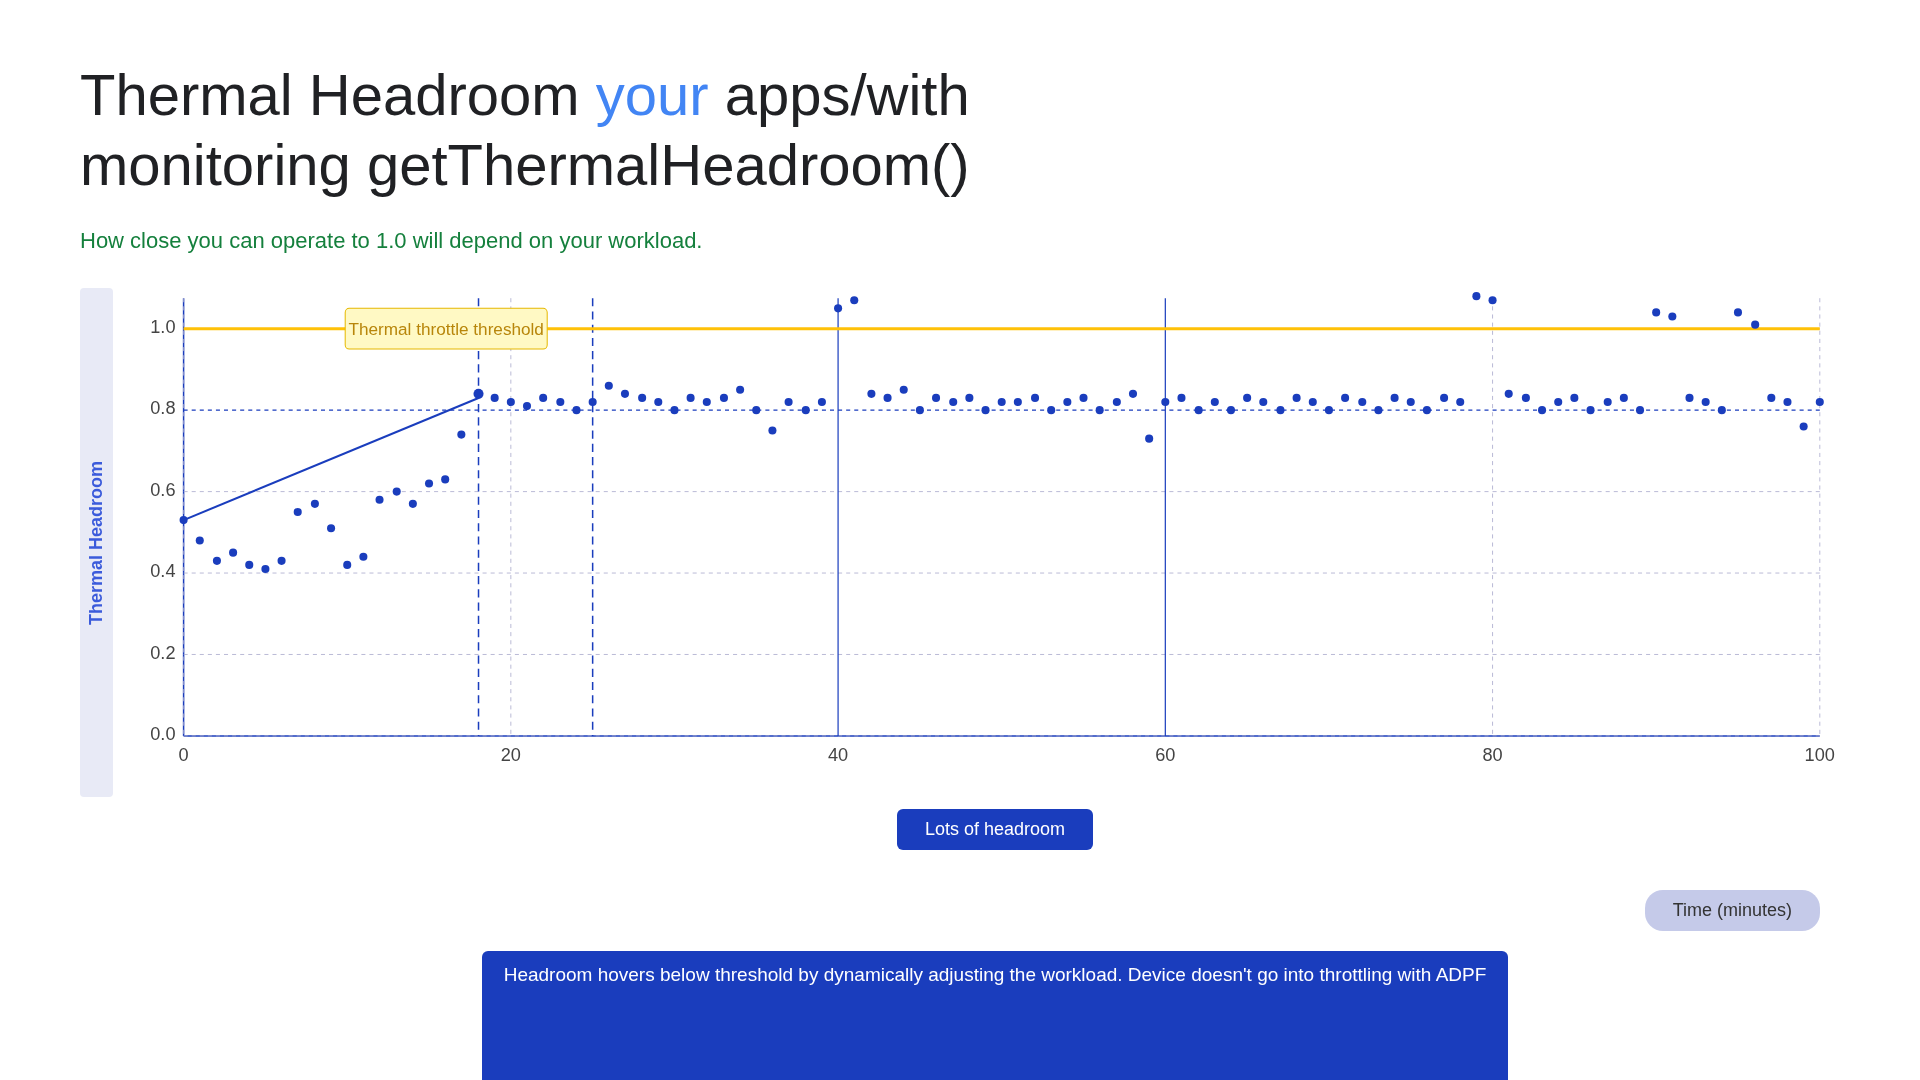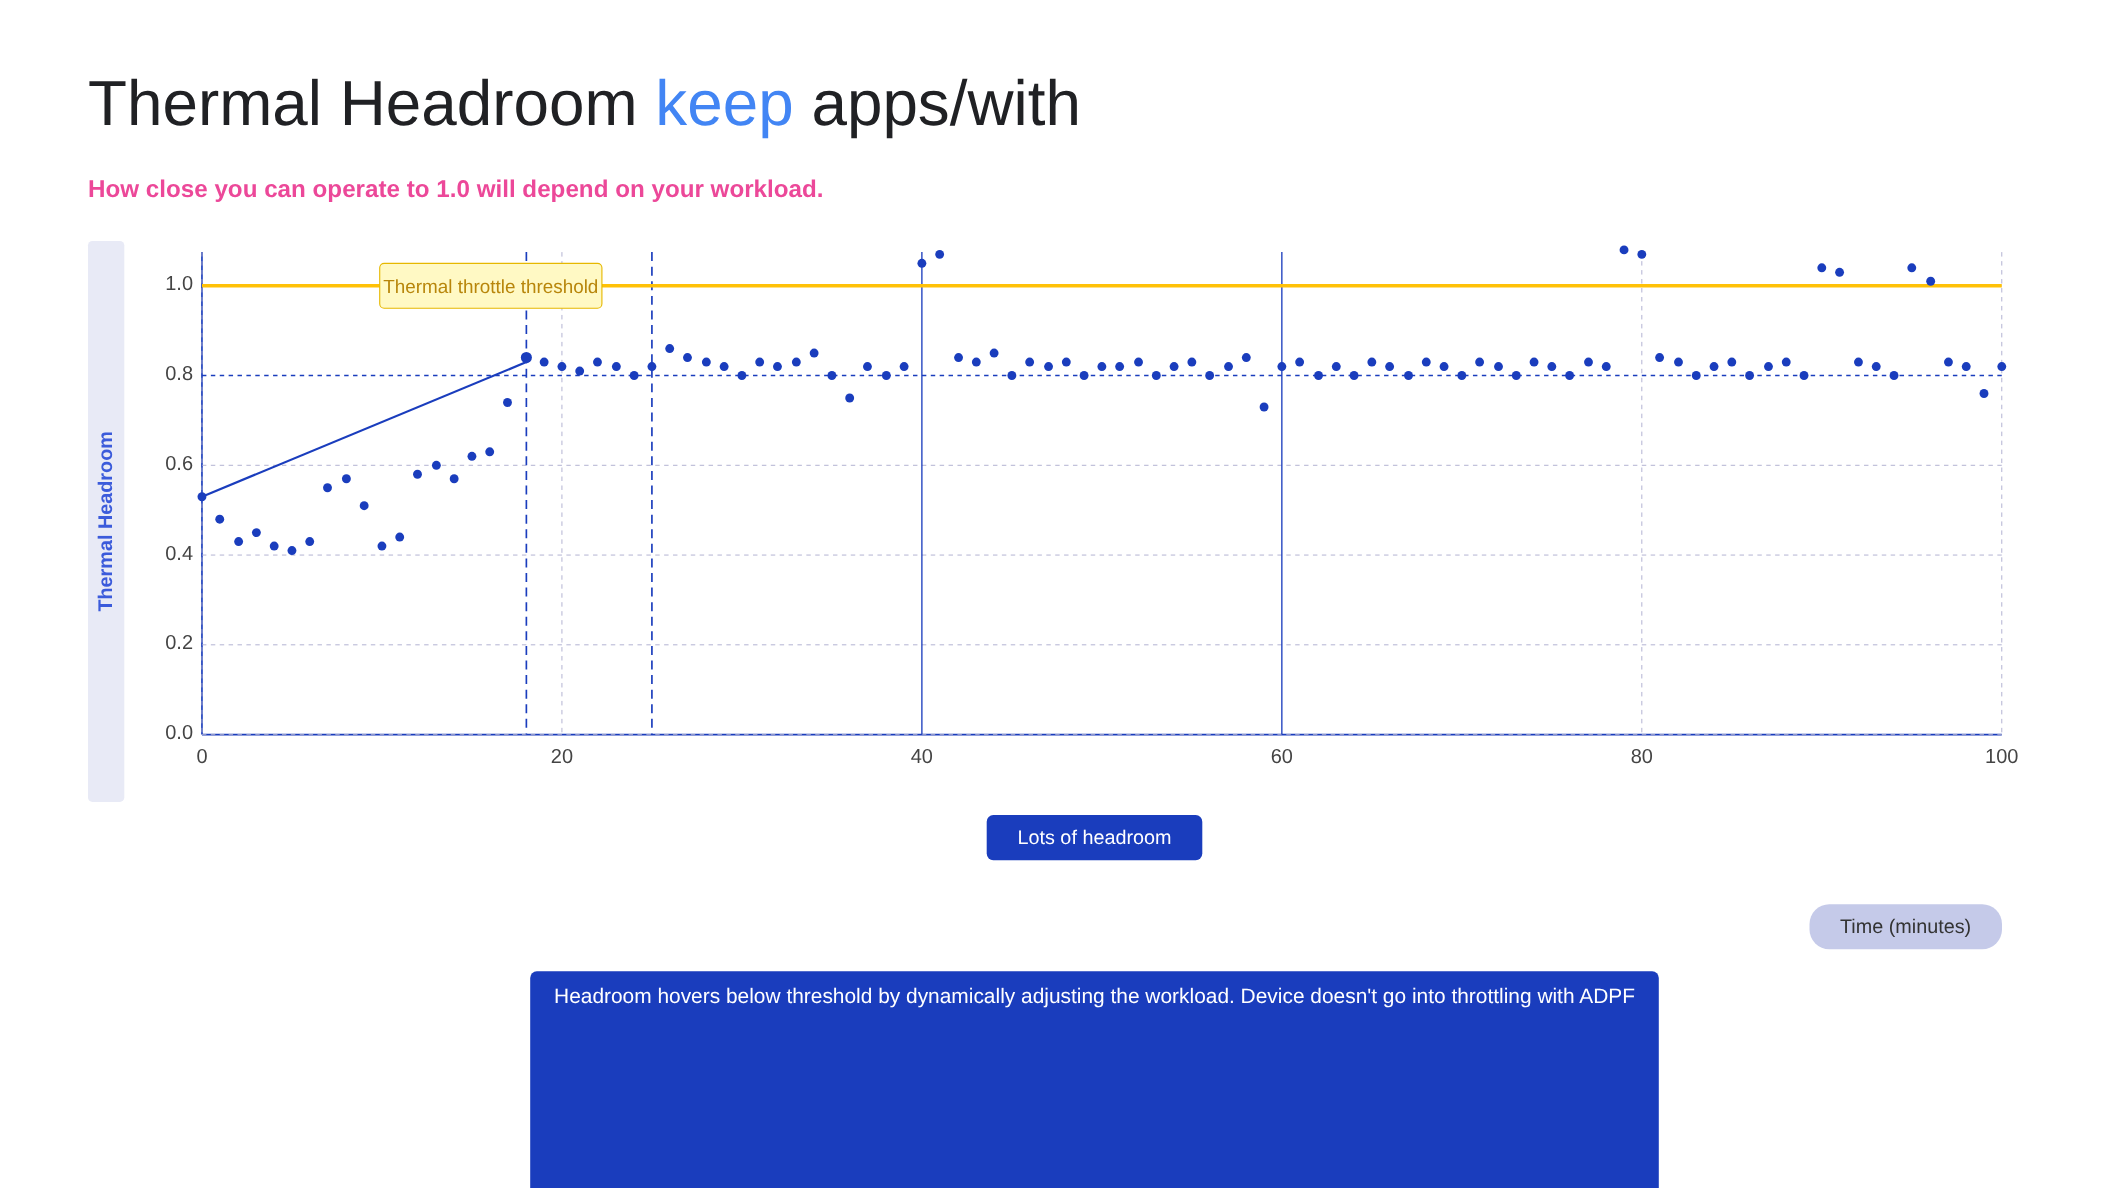--- a/index.html
+++ b/index.html
@@ -22,24 +22,23 @@
       font-weight: 400;
       color: #202124;
       line-height: 1.2;
       margin-bottom: 24px;
     }
     .title .highlight {
       color: #4285F4;
     }
     .subtitle {
       font-size: 22px;
-      color: #ec4899;
+      color: #15803d;
       line-height: 1.6;
       margin-bottom: 30px;
-      font-weight: bold;
     }
     .chart-area {
       flex: 1;
       position: relative;
       display: flex;
       flex-direction: column;
     }
     .chart-wrapper {
       flex: 1;
       position: relative;
@@ -126,21 +125,22 @@
     .google-logo .g2 { color: #4285F4; }
     .google-logo .l { color: #34A853; }
     .google-logo .e { color: #EA4335; }
     .google-logo .for-games { color: #555; margin-left: 14px; }
   </style>
 </head>
 <body>
 
 <div class="main-container">
   <h1 class="title">
-    <span>Thermal Headroom </span><span class="highlight">keep</span><span> apps/with</span><br>
+    <span>Thermal Headroom </span><span class="highlight">your</span><span> apps/with</span><br>
+    <span>monitoring getThermalHeadroom()</span>
   </h1>
   <div class="subtitle">
     <div>How close you can operate to 1.0 will depend on your workload.</div>
   </div>
 
   <div class="chart-area">
     <div class="chart-wrapper">
       <div class="y-axis-label">Thermal Headroom</div>
       <div class="chart-inner">
         <svg class="chart-svg" viewBox="0 0 1700 500" preserveAspectRatio="none">

